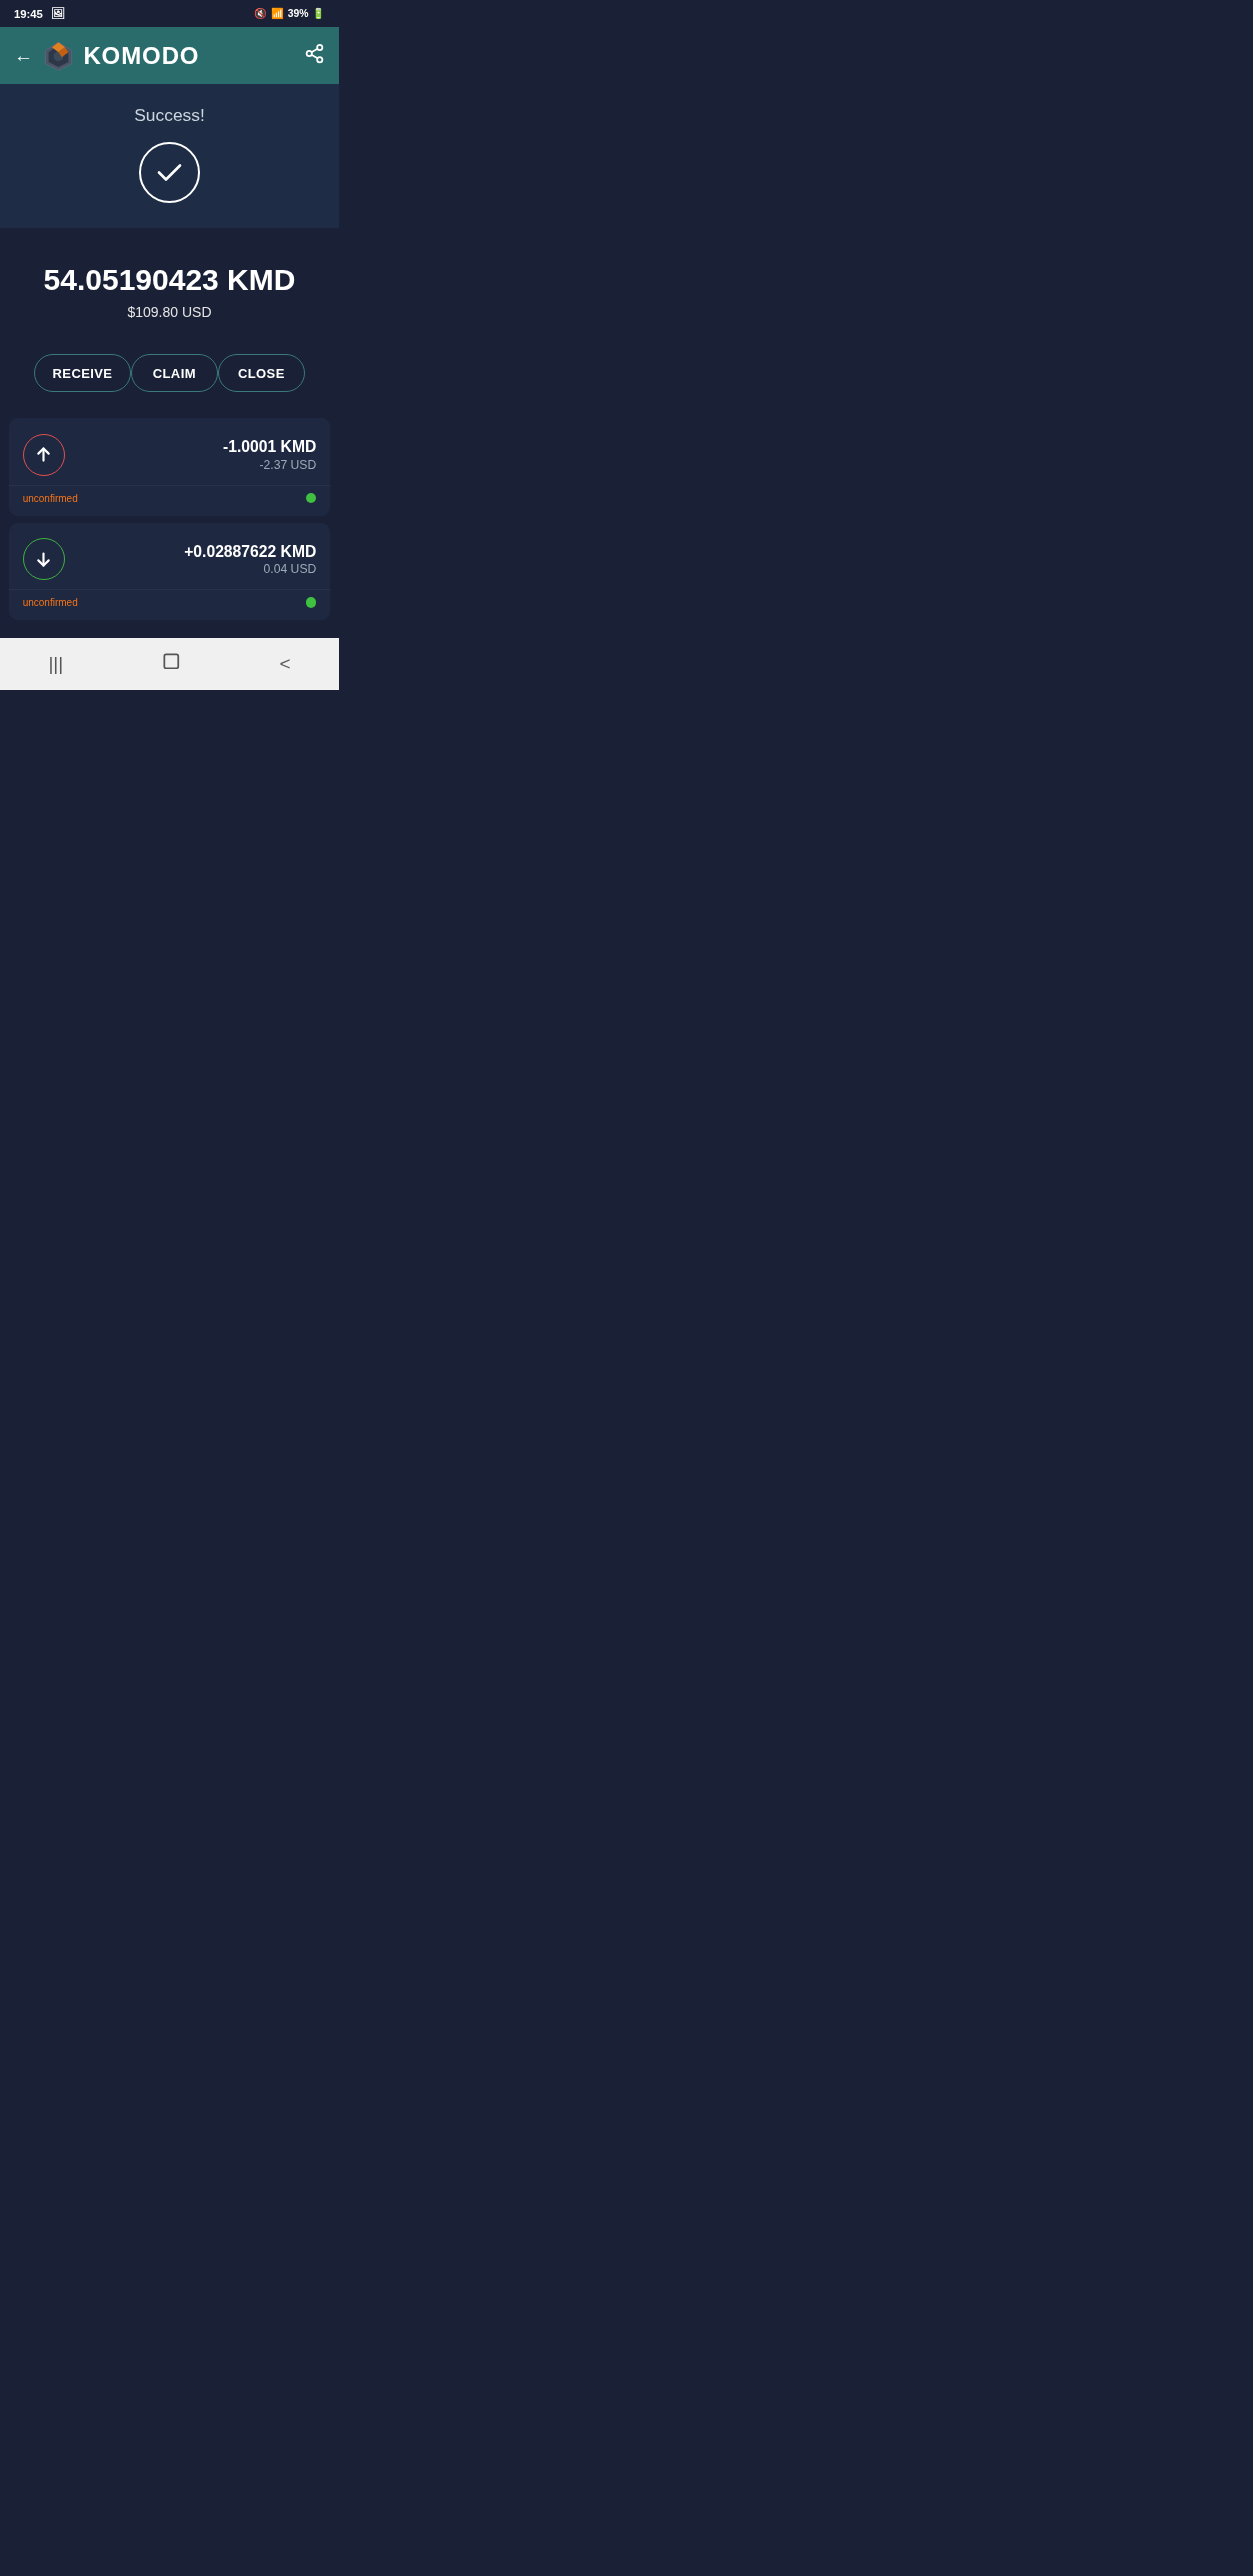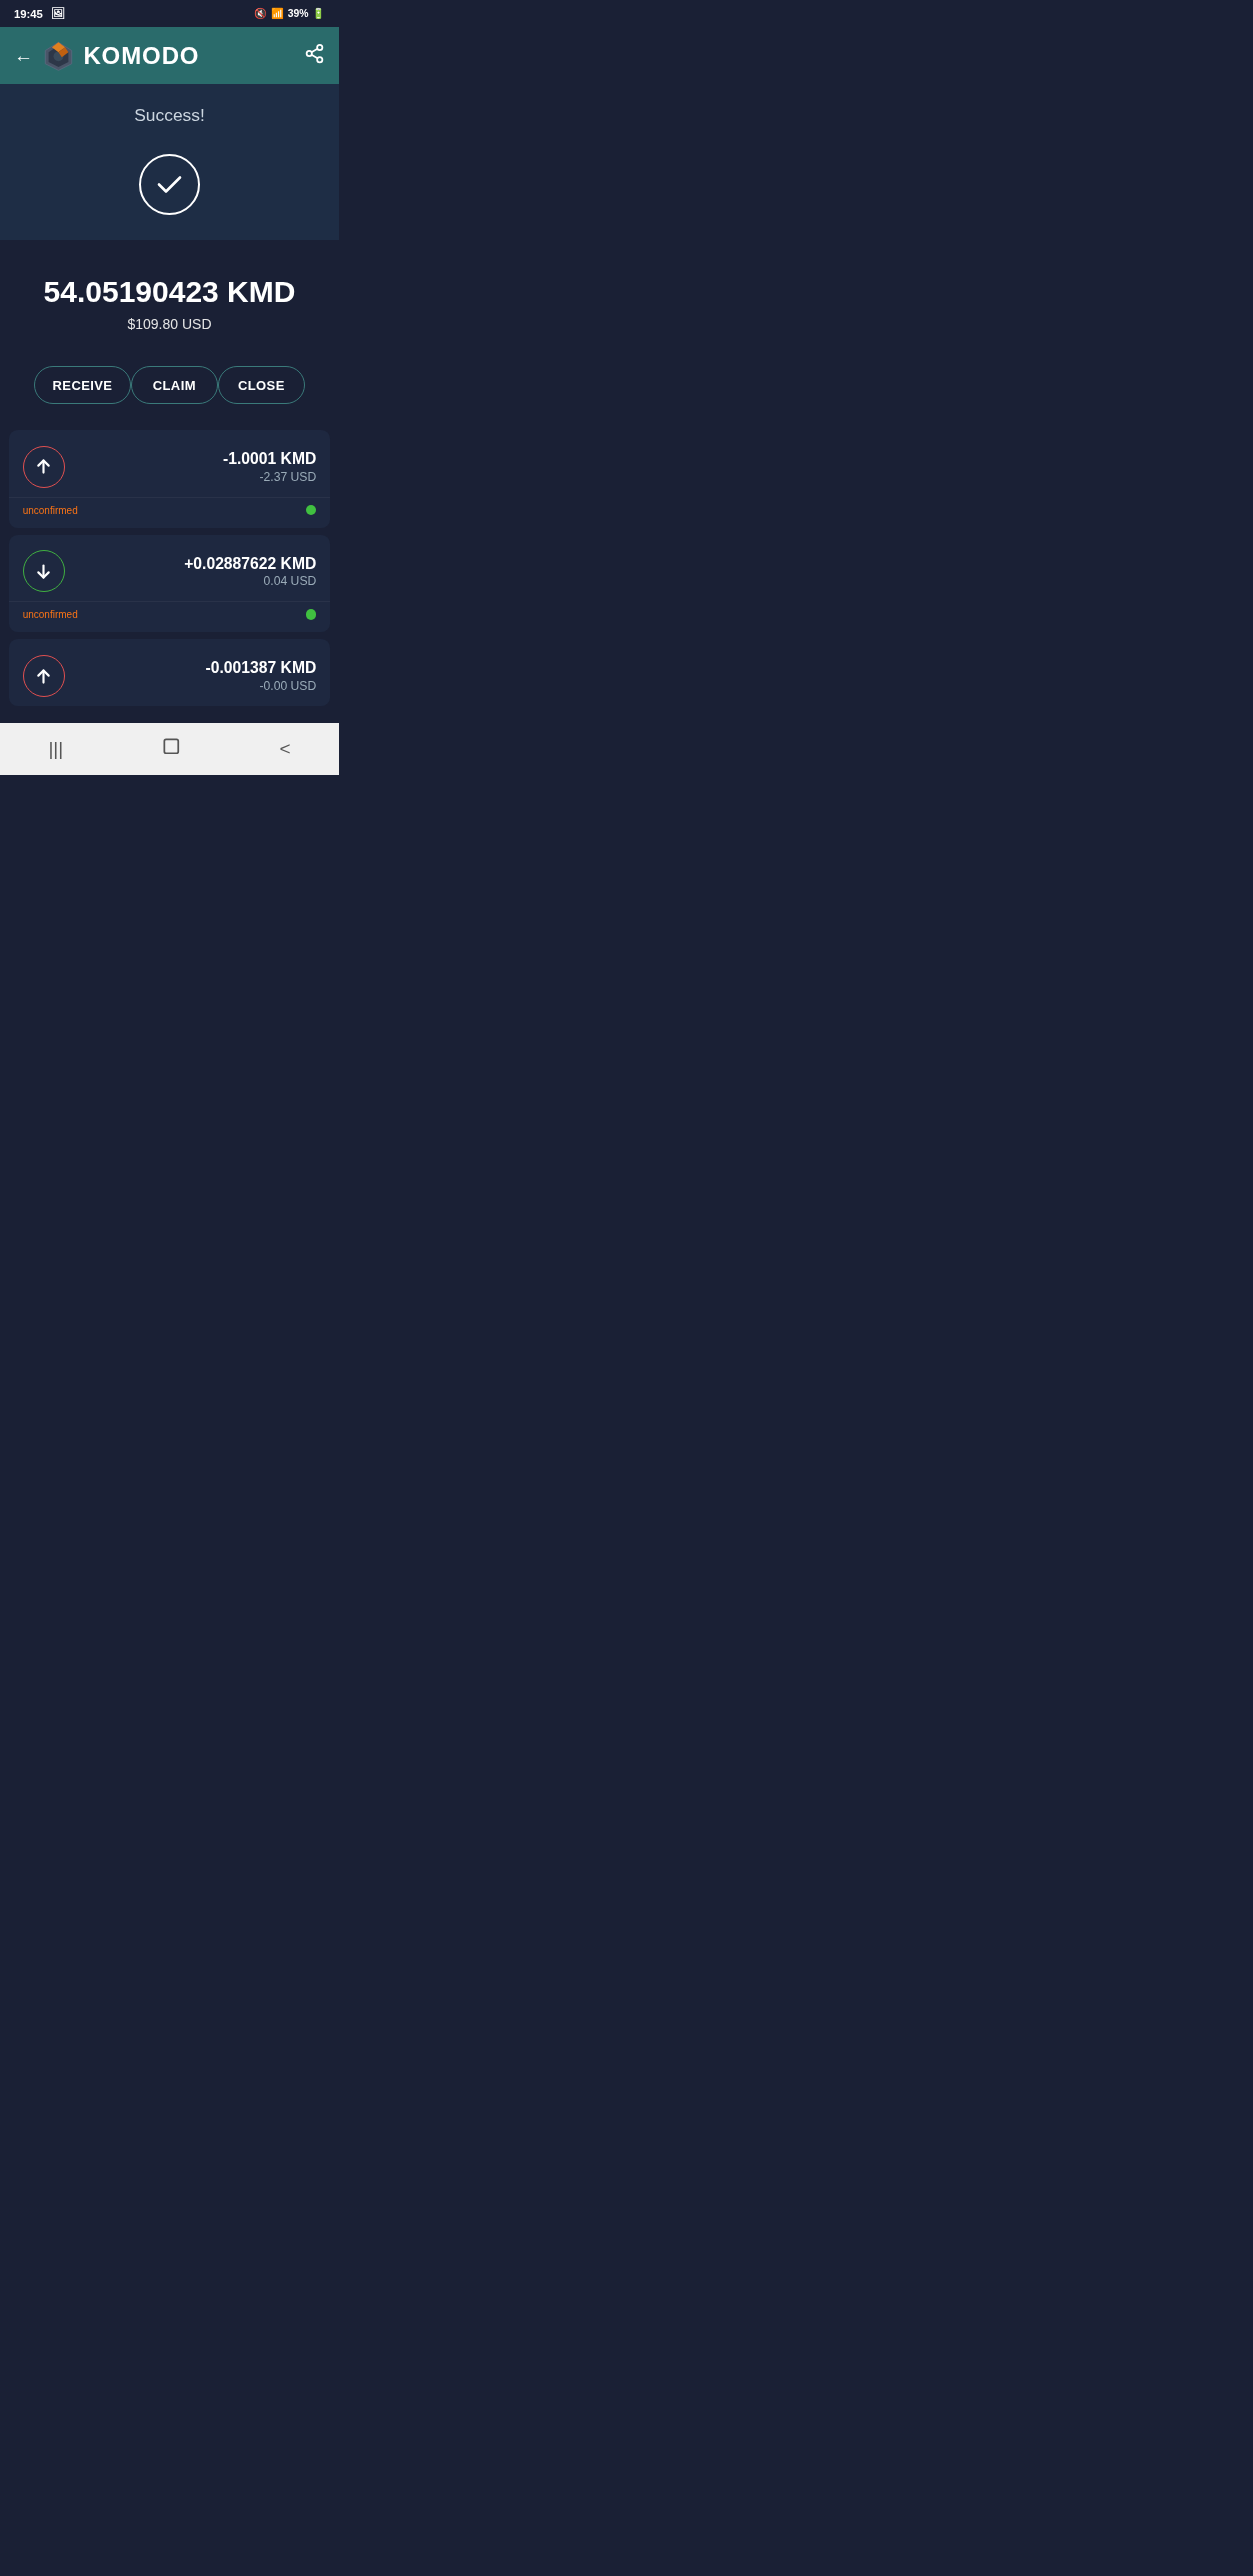--- a/index.html
+++ b/index.html
@@ -86,21 +86,21 @@
       font-size: 17.4px;
     }
 
     
     .success-banner {
       background-color: #1e2d45;
       display: flex;
       flex-direction: column;
       align-items: center;
       padding: 21px 14px 24.4px;
-      gap: 28px;
+      gap: 16px;
     }
 
     .success-text {
       font-size: 17.4px;
       color: #ccd6e0;
       font-weight: 400;
     }
 
     .check-circle {
       width: 61px;
@@ -349,34 +349,20 @@
         <div class="tx-kmd">+0.02887622 KMD</div>
         <div class="tx-usd">0.04 USD</div>
       </div>
     </div>
     <div class="tx-bottom">
       <span class="tx-status">unconfirmed</span>
       <div class="tx-dot"></div>
     </div>
   </div>
 
-  <div class="transaction-card">
-    <div class="tx-top">
-      <div class="tx-icon send">
-        <svg width="19" height="19" viewBox="0 0 22 22">
-          <line x1="11" y1="18" x2="11" y2="4" stroke="white" stroke-width="2.5" stroke-linecap="round"></line>
-          <polyline points="5,10 11,4 17,10" fill="none" stroke="white" stroke-width="2.5" stroke-linecap="round" stroke-linejoin="round"></polyline>
-        </svg>
-      </div>
-      <div class="tx-amounts">
-        <div class="tx-kmd">-0.001387 KMD</div>
-        <div class="tx-usd">-0.00 USD</div>
-      </div>
-    </div>
-  </div>
 
 </div>
 
 <div class="bottom-nav">
   <span class="nav-icon">|||</span>
   <span class="nav-icon">
     <svg width="22.6" height="22.6" viewBox="0 0 26 26" fill="none">
       <rect x="5" y="5" width="16" height="16" rx="2" fill="none" stroke="#555" stroke-width="2"></rect>
     </svg>
   </span>

